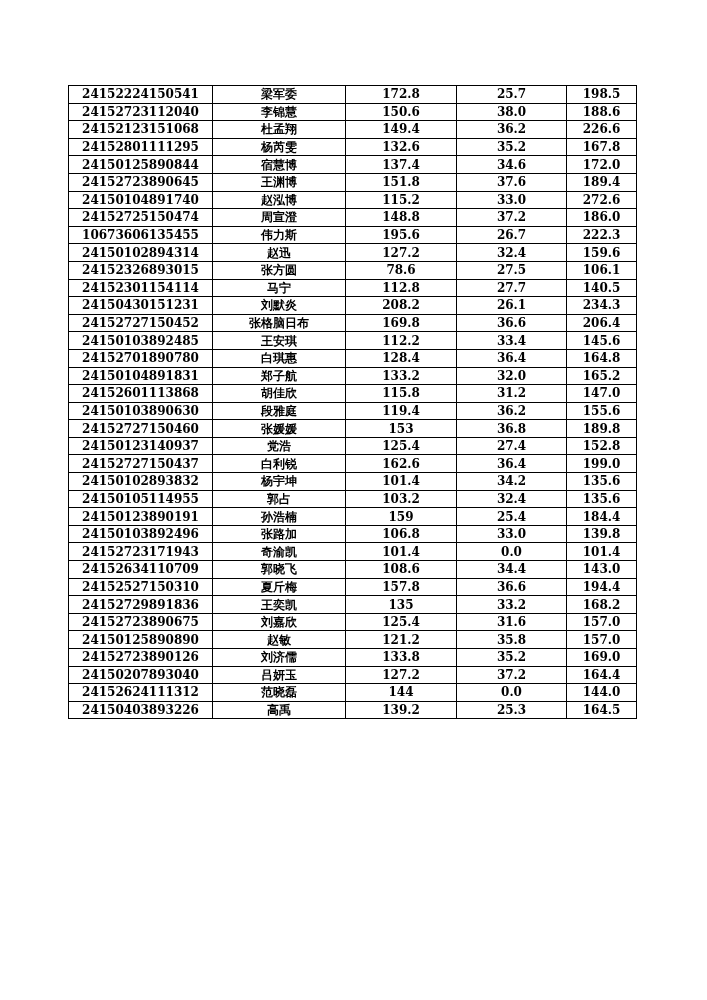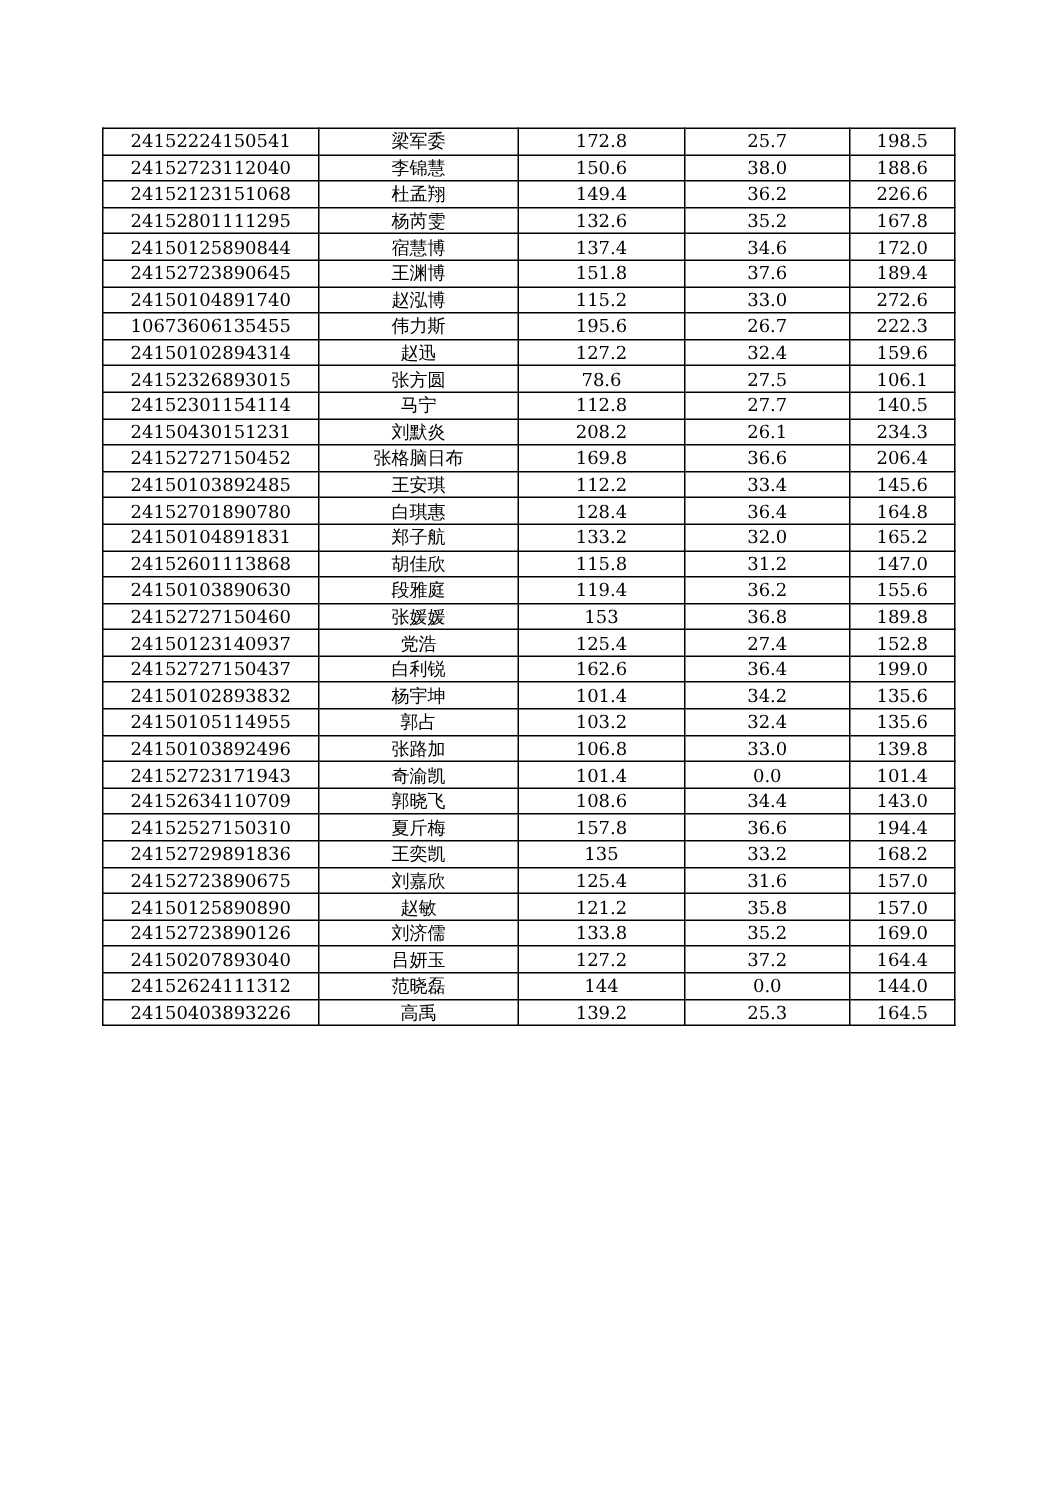--- a/index.html
+++ b/index.html
@@ -11,20 +11,21 @@
     height: 1000px;
     background: #ffffff;
     position: relative;
     font-family: "DejaVu Serif", "Liberation Serif", serif;
     color: #000000;
   }
   .page {
     position: absolute;
     inset: 0;
     background: #ffffff;
+    font-weight: bold;
   }
   table.score-table {
     position: absolute;
     left: 68px;
     top: 85px;
     width: 568px;
     border-collapse: collapse;
     table-layout: fixed;
   }
   table.score-table td {
@@ -101,20 +102,27 @@
           <td>189.4</td>
         </tr>
         <tr>
           <td>24150104891740</td>
           <td>赵泓博</td>
           <td>115.2</td>
           <td>33.0</td>
           <td>272.6</td>
         </tr>
         <tr>
+          <td>24152725150474</td>
+          <td>周宣澄</td>
+          <td>148.8</td>
+          <td>37.2</td>
+          <td>186.0</td>
+        </tr>
+        <tr>
           <td>10673606135455</td>
           <td>伟力斯</td>
           <td>195.6</td>
           <td>26.7</td>
           <td>222.3</td>
         </tr>
         <tr>
           <td>24150102894314</td>
           <td>赵迅</td>
           <td>127.2</td>
@@ -213,20 +221,27 @@
           <td>135.6</td>
         </tr>
         <tr>
           <td>24150105114955</td>
           <td>郭占</td>
           <td>103.2</td>
           <td>32.4</td>
           <td>135.6</td>
         </tr>
         <tr>
+          <td>24150123890191</td>
+          <td>孙浩楠</td>
+          <td>159</td>
+          <td>25.4</td>
+          <td>184.4</td>
+        </tr>
+        <tr>
           <td>24150103892496</td>
           <td>张路加</td>
           <td>106.8</td>
           <td>33.0</td>
           <td>139.8</td>
         </tr>
         <tr>
           <td>24152723171943</td>
           <td>奇渝凯</td>
           <td>101.4</td>

